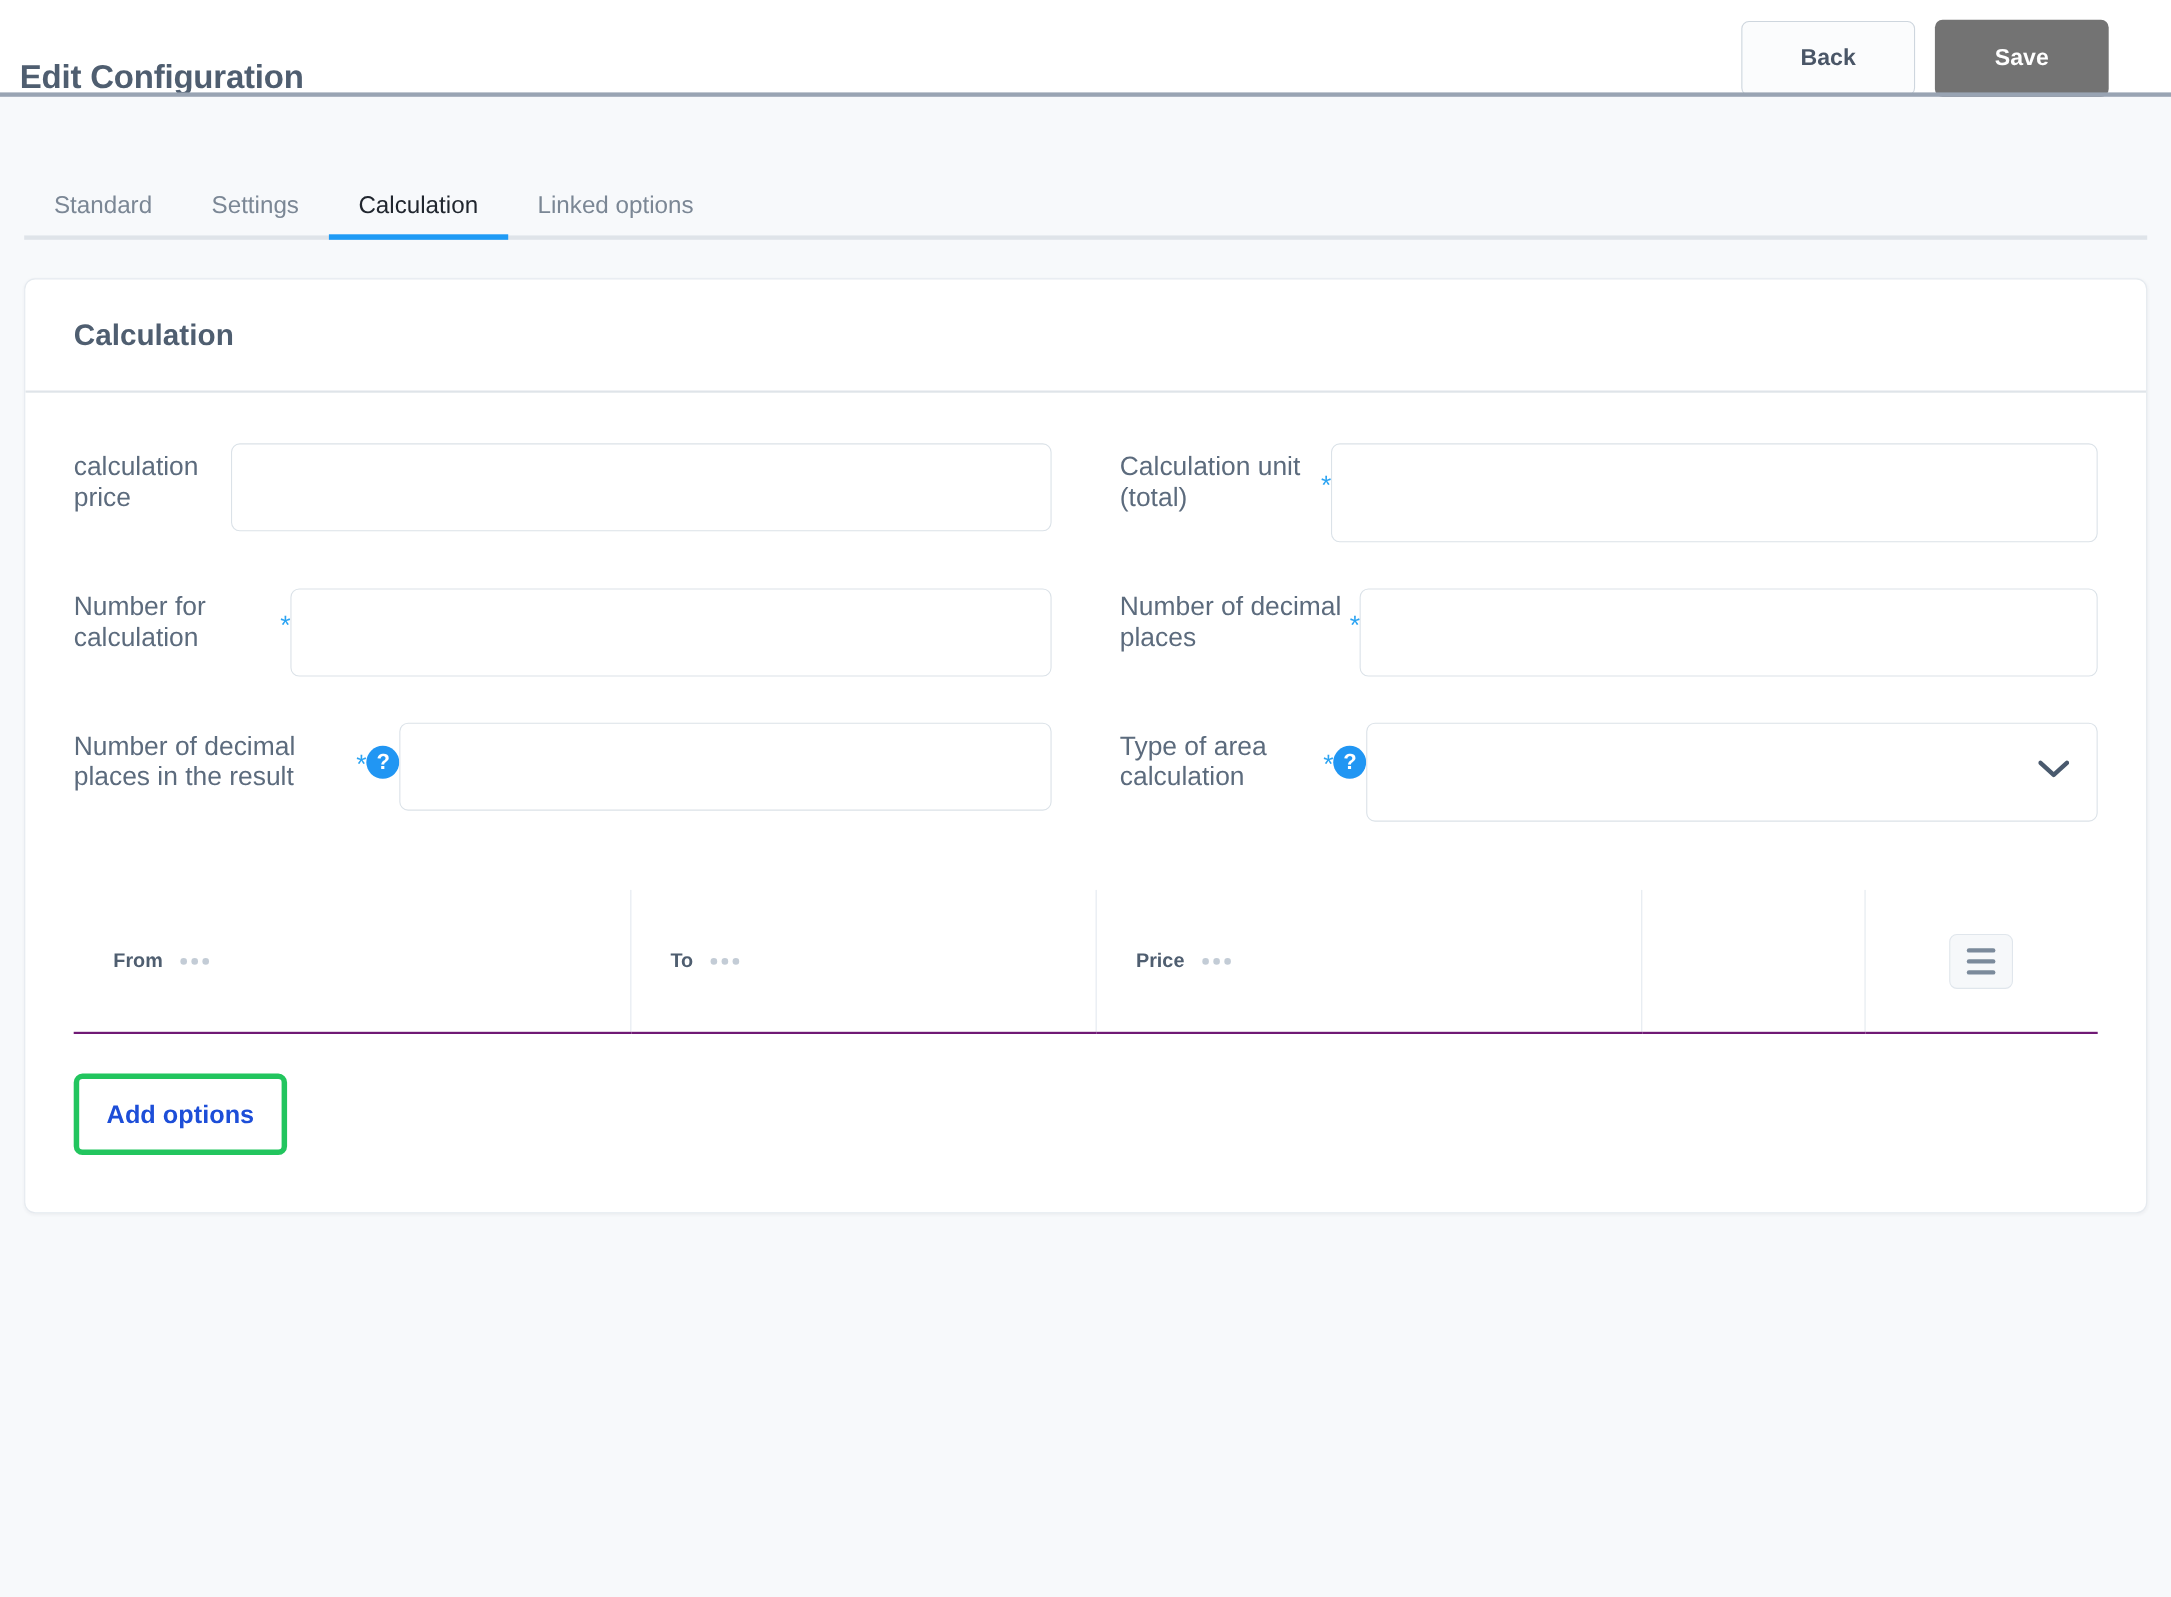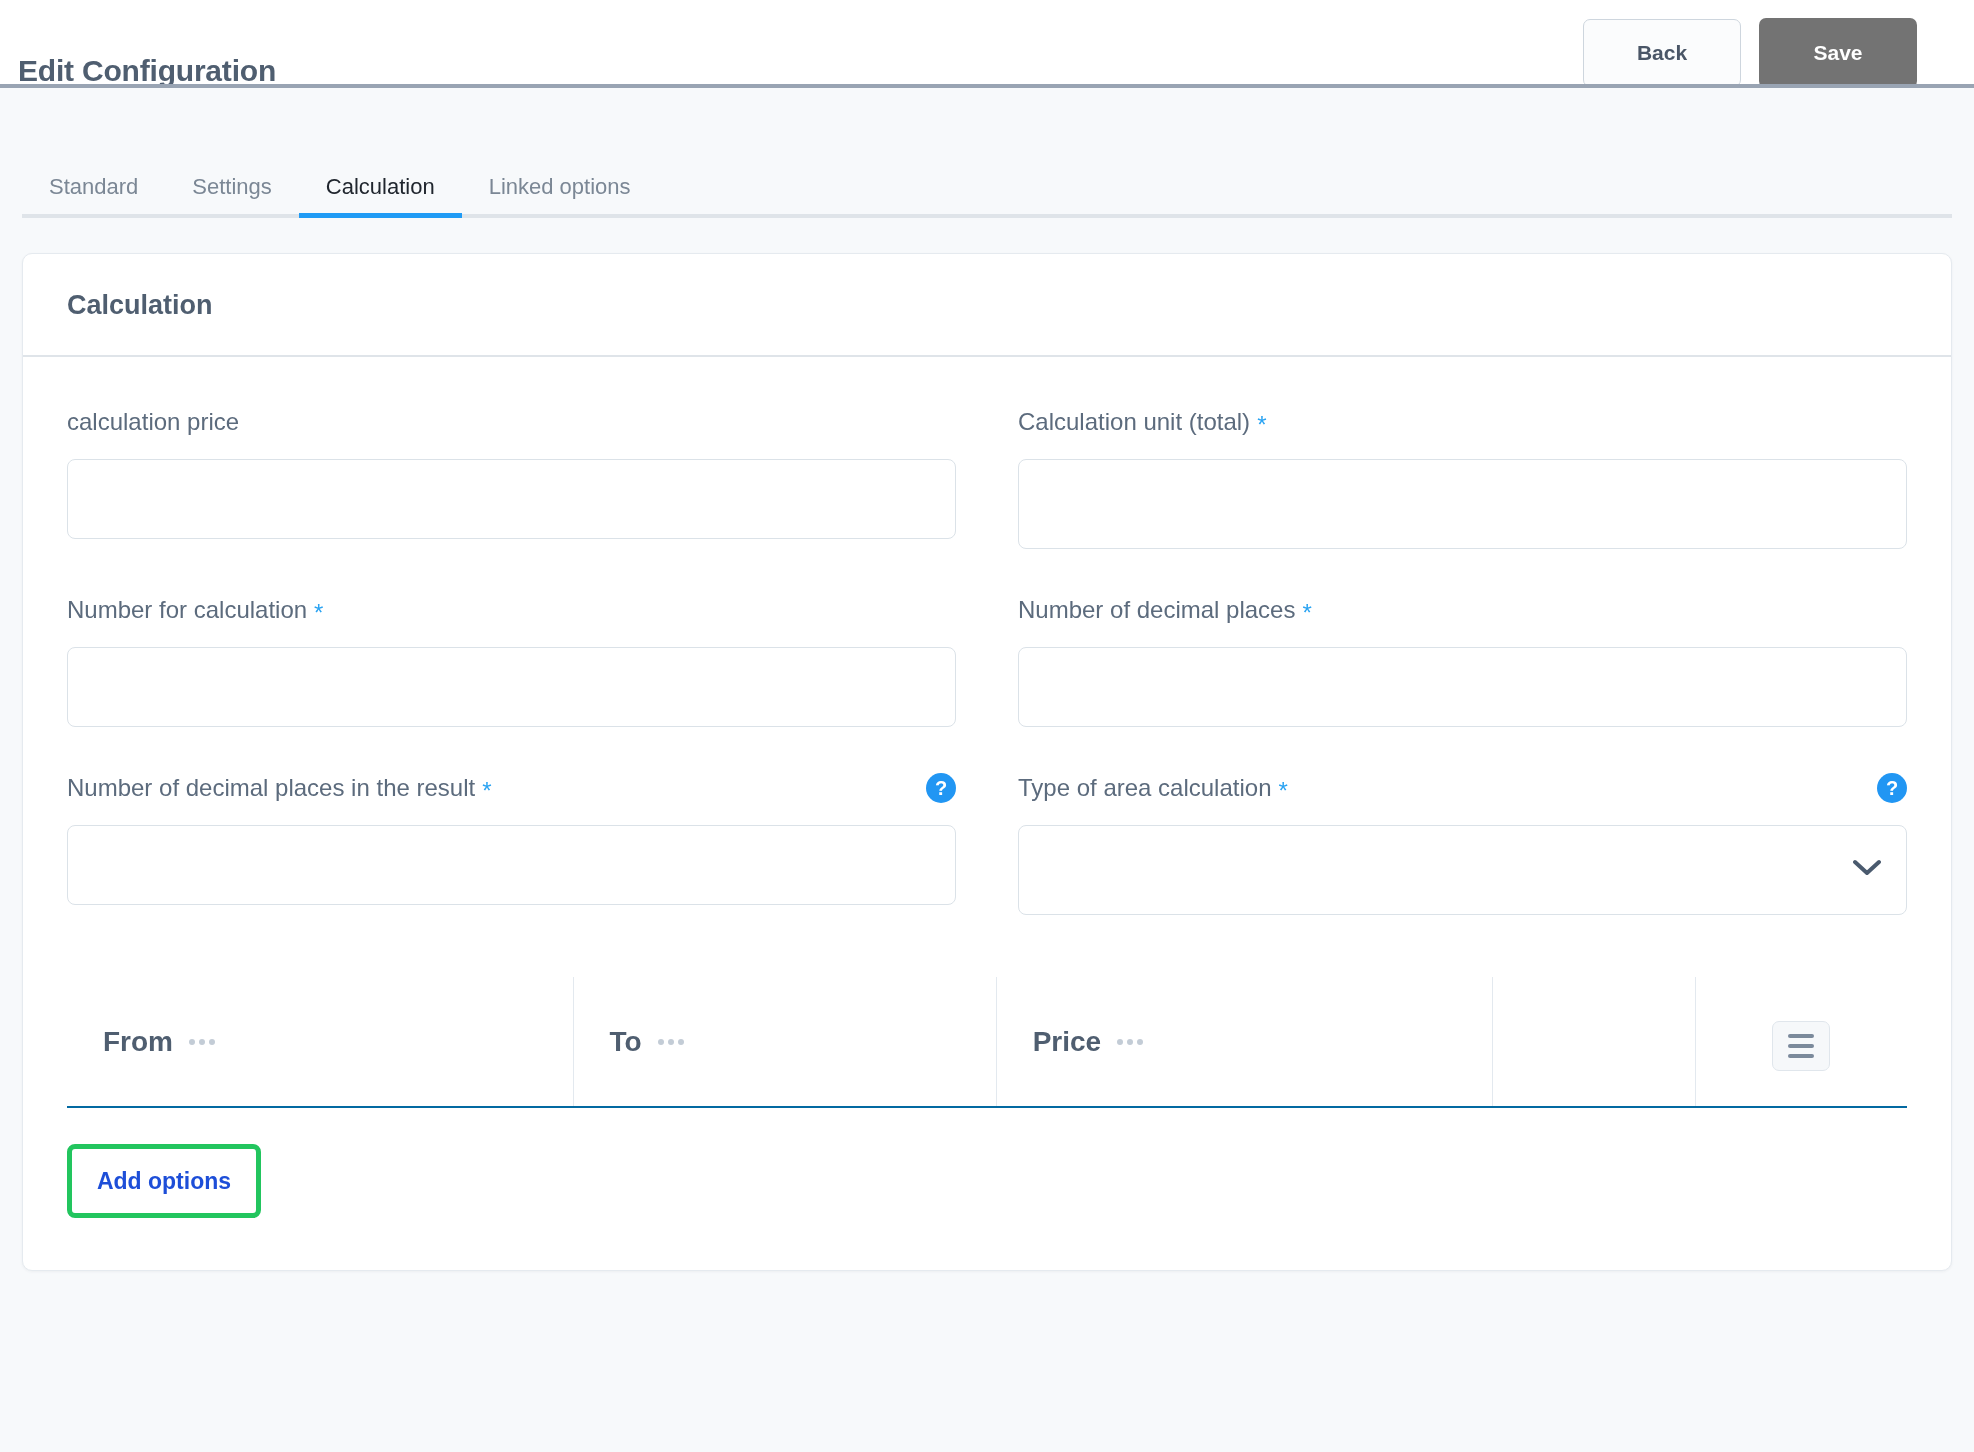--- a/index.html
+++ b/index.html
@@ -136,21 +136,21 @@
 
   
   .form-grid {
     display: grid;
     grid-template-columns: 1fr 1fr;
     column-gap: 62px;
     row-gap: 42px;
   }
   .field {
     display: flex;
-    flex-direction: column;
+    flex-direction: row;
   }
   .field-labelrow {
     display: flex;
     align-items: center;
     min-height: 38px;
     margin-bottom: 18px;
   }
   .field-label {
     font-size: 24px;
     color: #5c6b7d;
@@ -221,26 +221,26 @@
   .opt-table {
     margin-top: 62px;
     width: 100%;
     border-collapse: collapse;
     table-layout: fixed;
   }
   .opt-table th {
     height: 130px;
     text-align: left;
     vertical-align: middle;
-    font-size: 28px;
+    font-size: 18px;
     font-weight: bold;
     color: #4f5e70;
     padding: 0 0 0 36px;
     border-left: 1px solid #e3e9ef;
-    border-bottom: 2px solid #0369a1;
+    border-bottom: 2px solid #701a75;
   }
   .opt-table th:first-child {
     border-left: none;
     padding-left: 36px;
   }
   .th-inner {
     display: flex;
     align-items: center;
     gap: 16px;
   }

